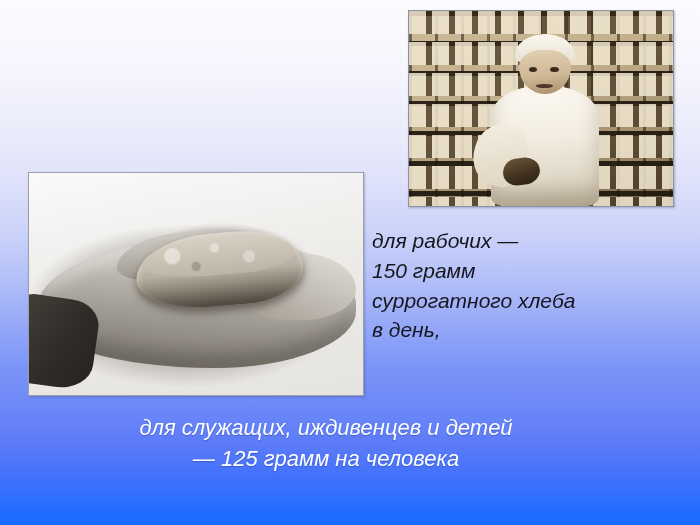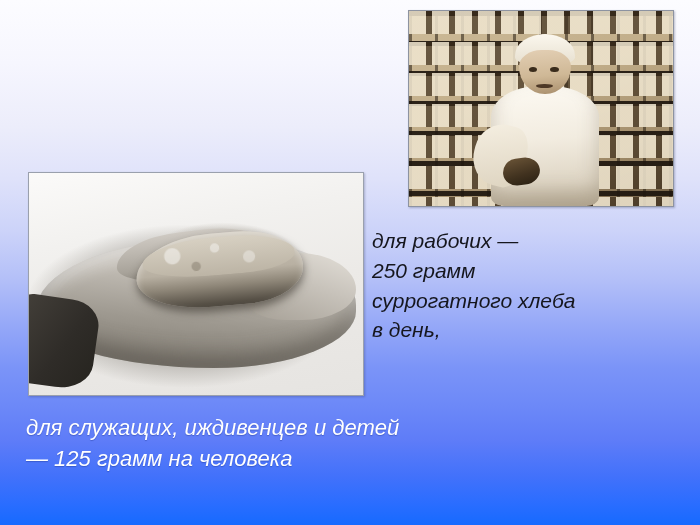--- a/index.html
+++ b/index.html
@@ -267,21 +267,21 @@
     width: 316px;
     color: #15161d;
     font-size: 21px;
     line-height: 1.42;
   }
 
   #text-dependents {
     left: 26px;
     top: 413px;
     width: 600px;
-    text-align: left;
+    text-align: center;
     color: #ffffff;
     font-size: 22px;
     line-height: 1.40;
     text-shadow: 0 1px 1px rgba(20,40,120,0.35);
   }
 </style>
 </head>
 <body>
 
 <div id="slide">
@@ -307,20 +307,20 @@
         <div class="kerchief"></div>
         <div class="face"></div>
         <div class="eye-l"></div>
         <div class="eye-r"></div>
         <div class="mouth"></div>
       </div>
     </div>
   </div>
 
   <div class="body-text" id="text-workers">для рабочих —
-250 грамм
+150 грамм
  суррогатного хлеба
 в день,</div>
 
   <div class="body-text" id="text-dependents">для служащих, иждивенцев и детей
 — 125 грамм на человека</div>
 
 </div>
 
 </body></html>

